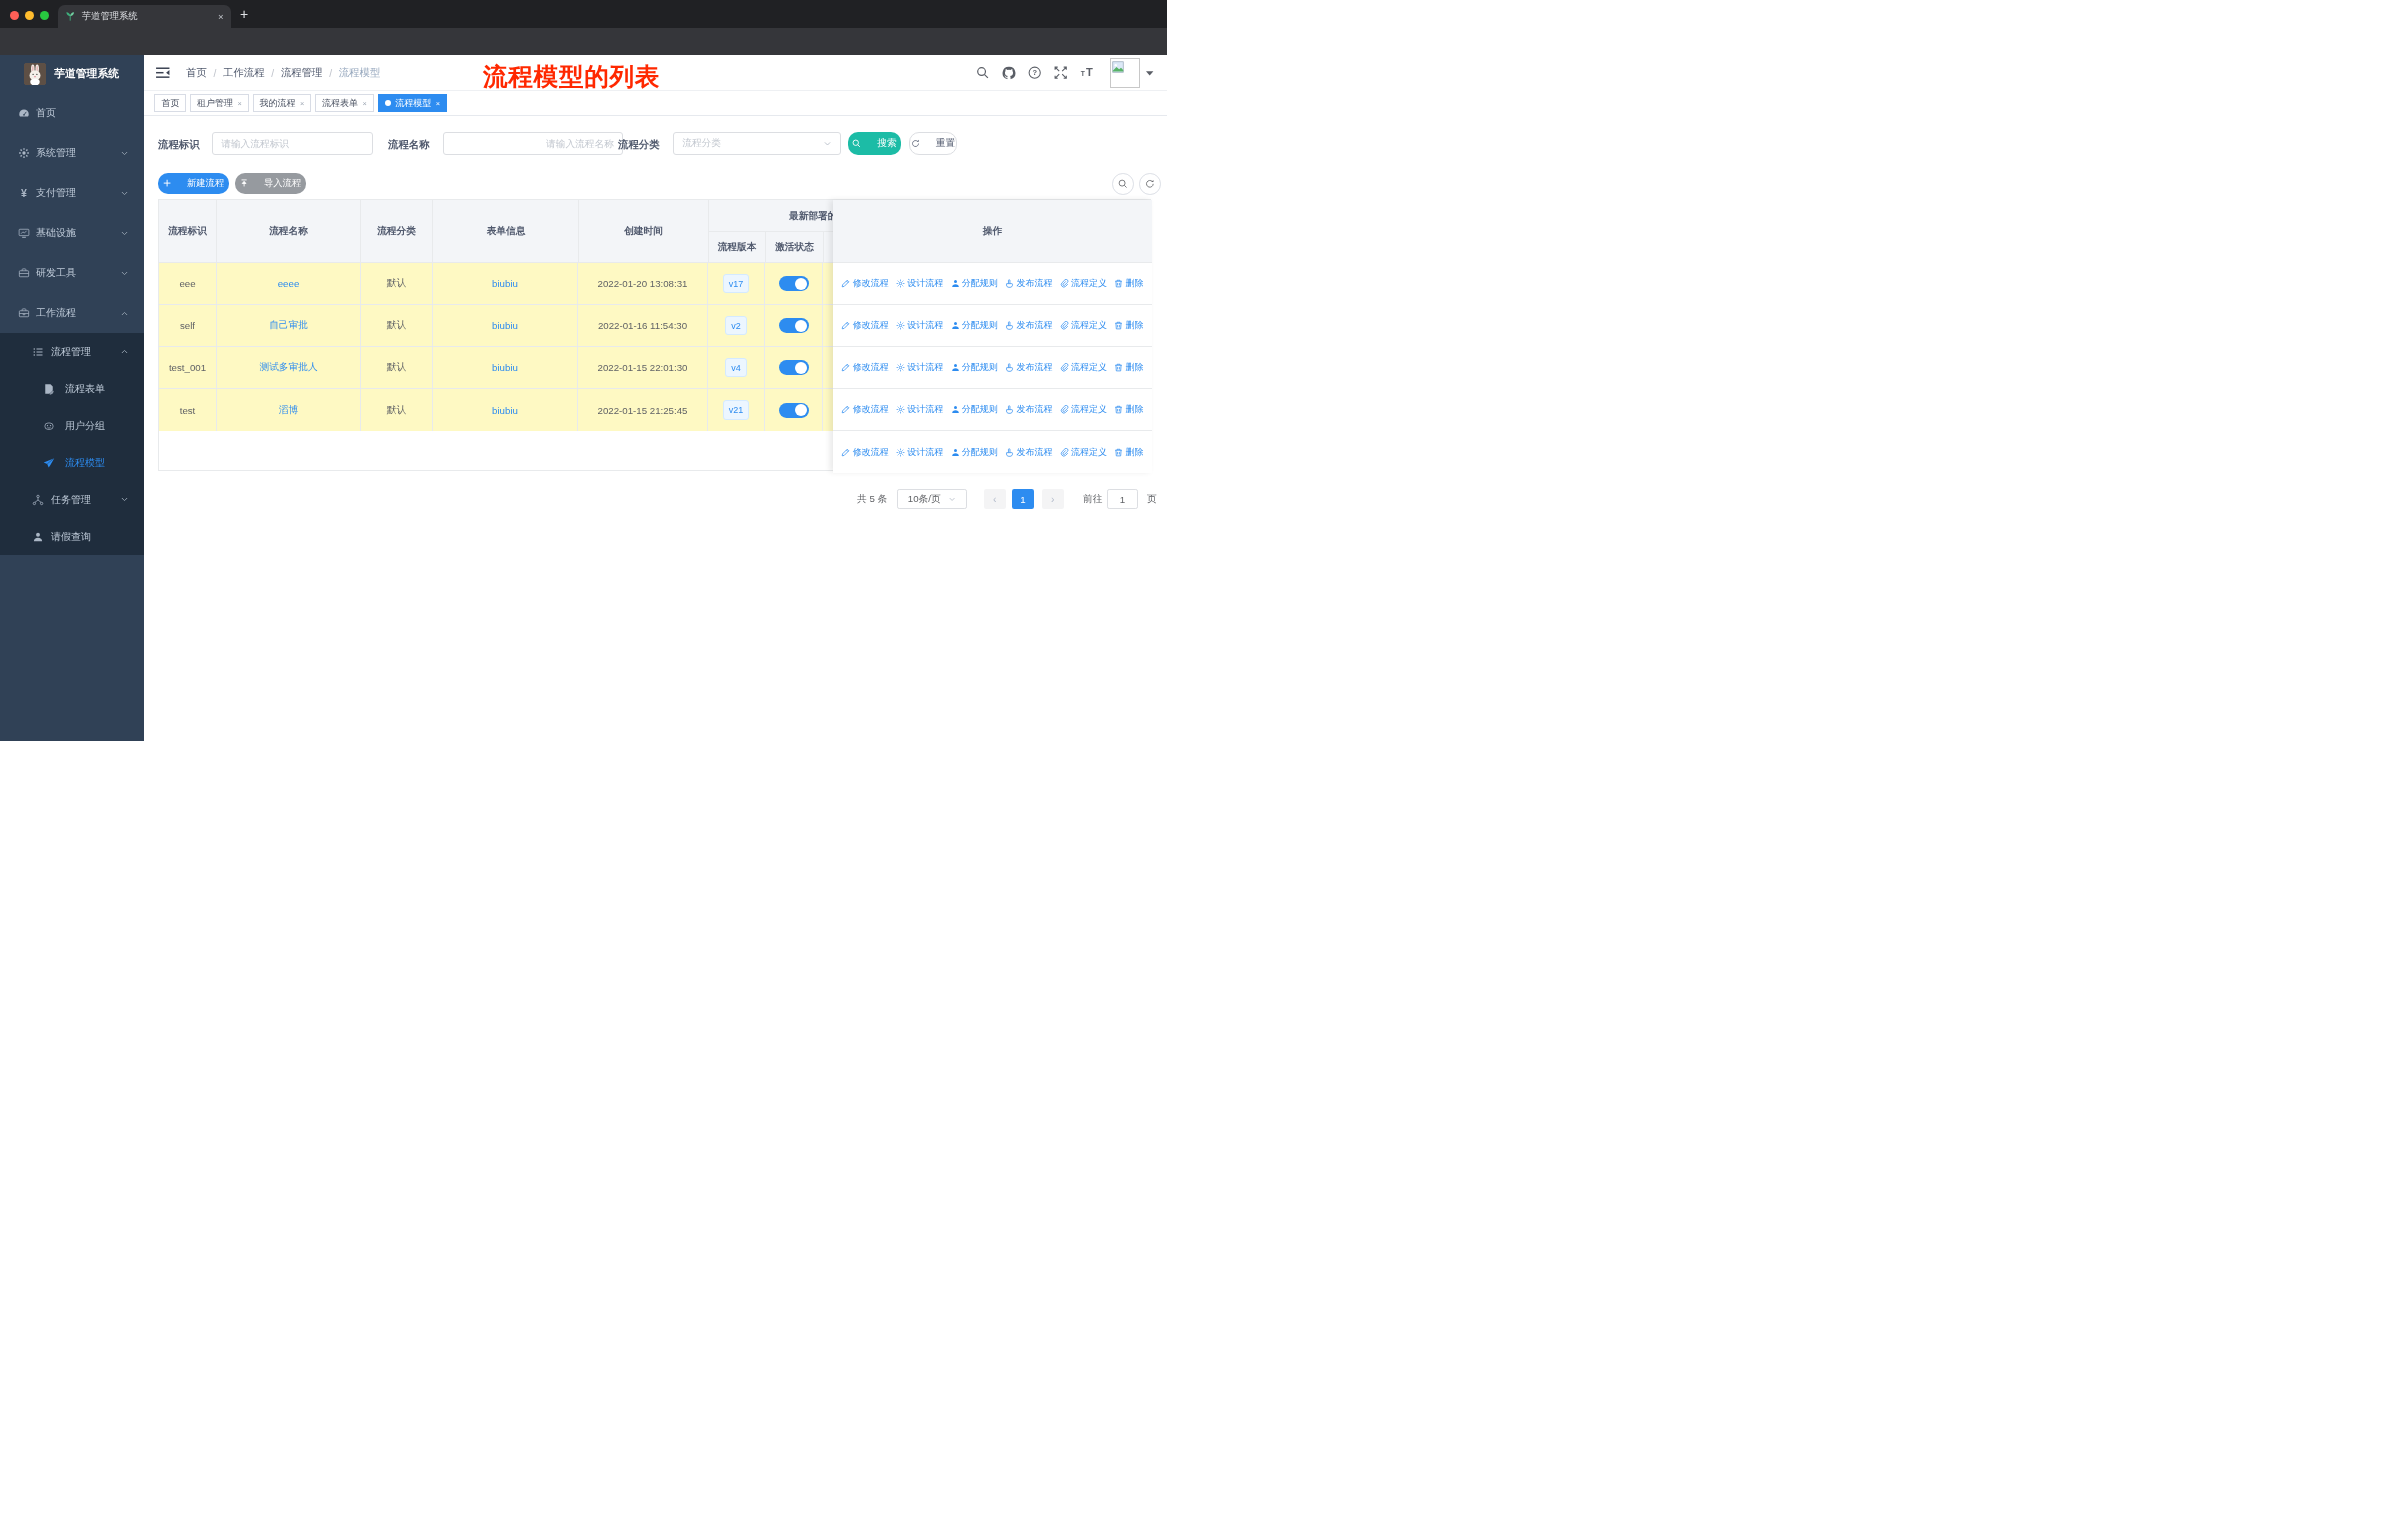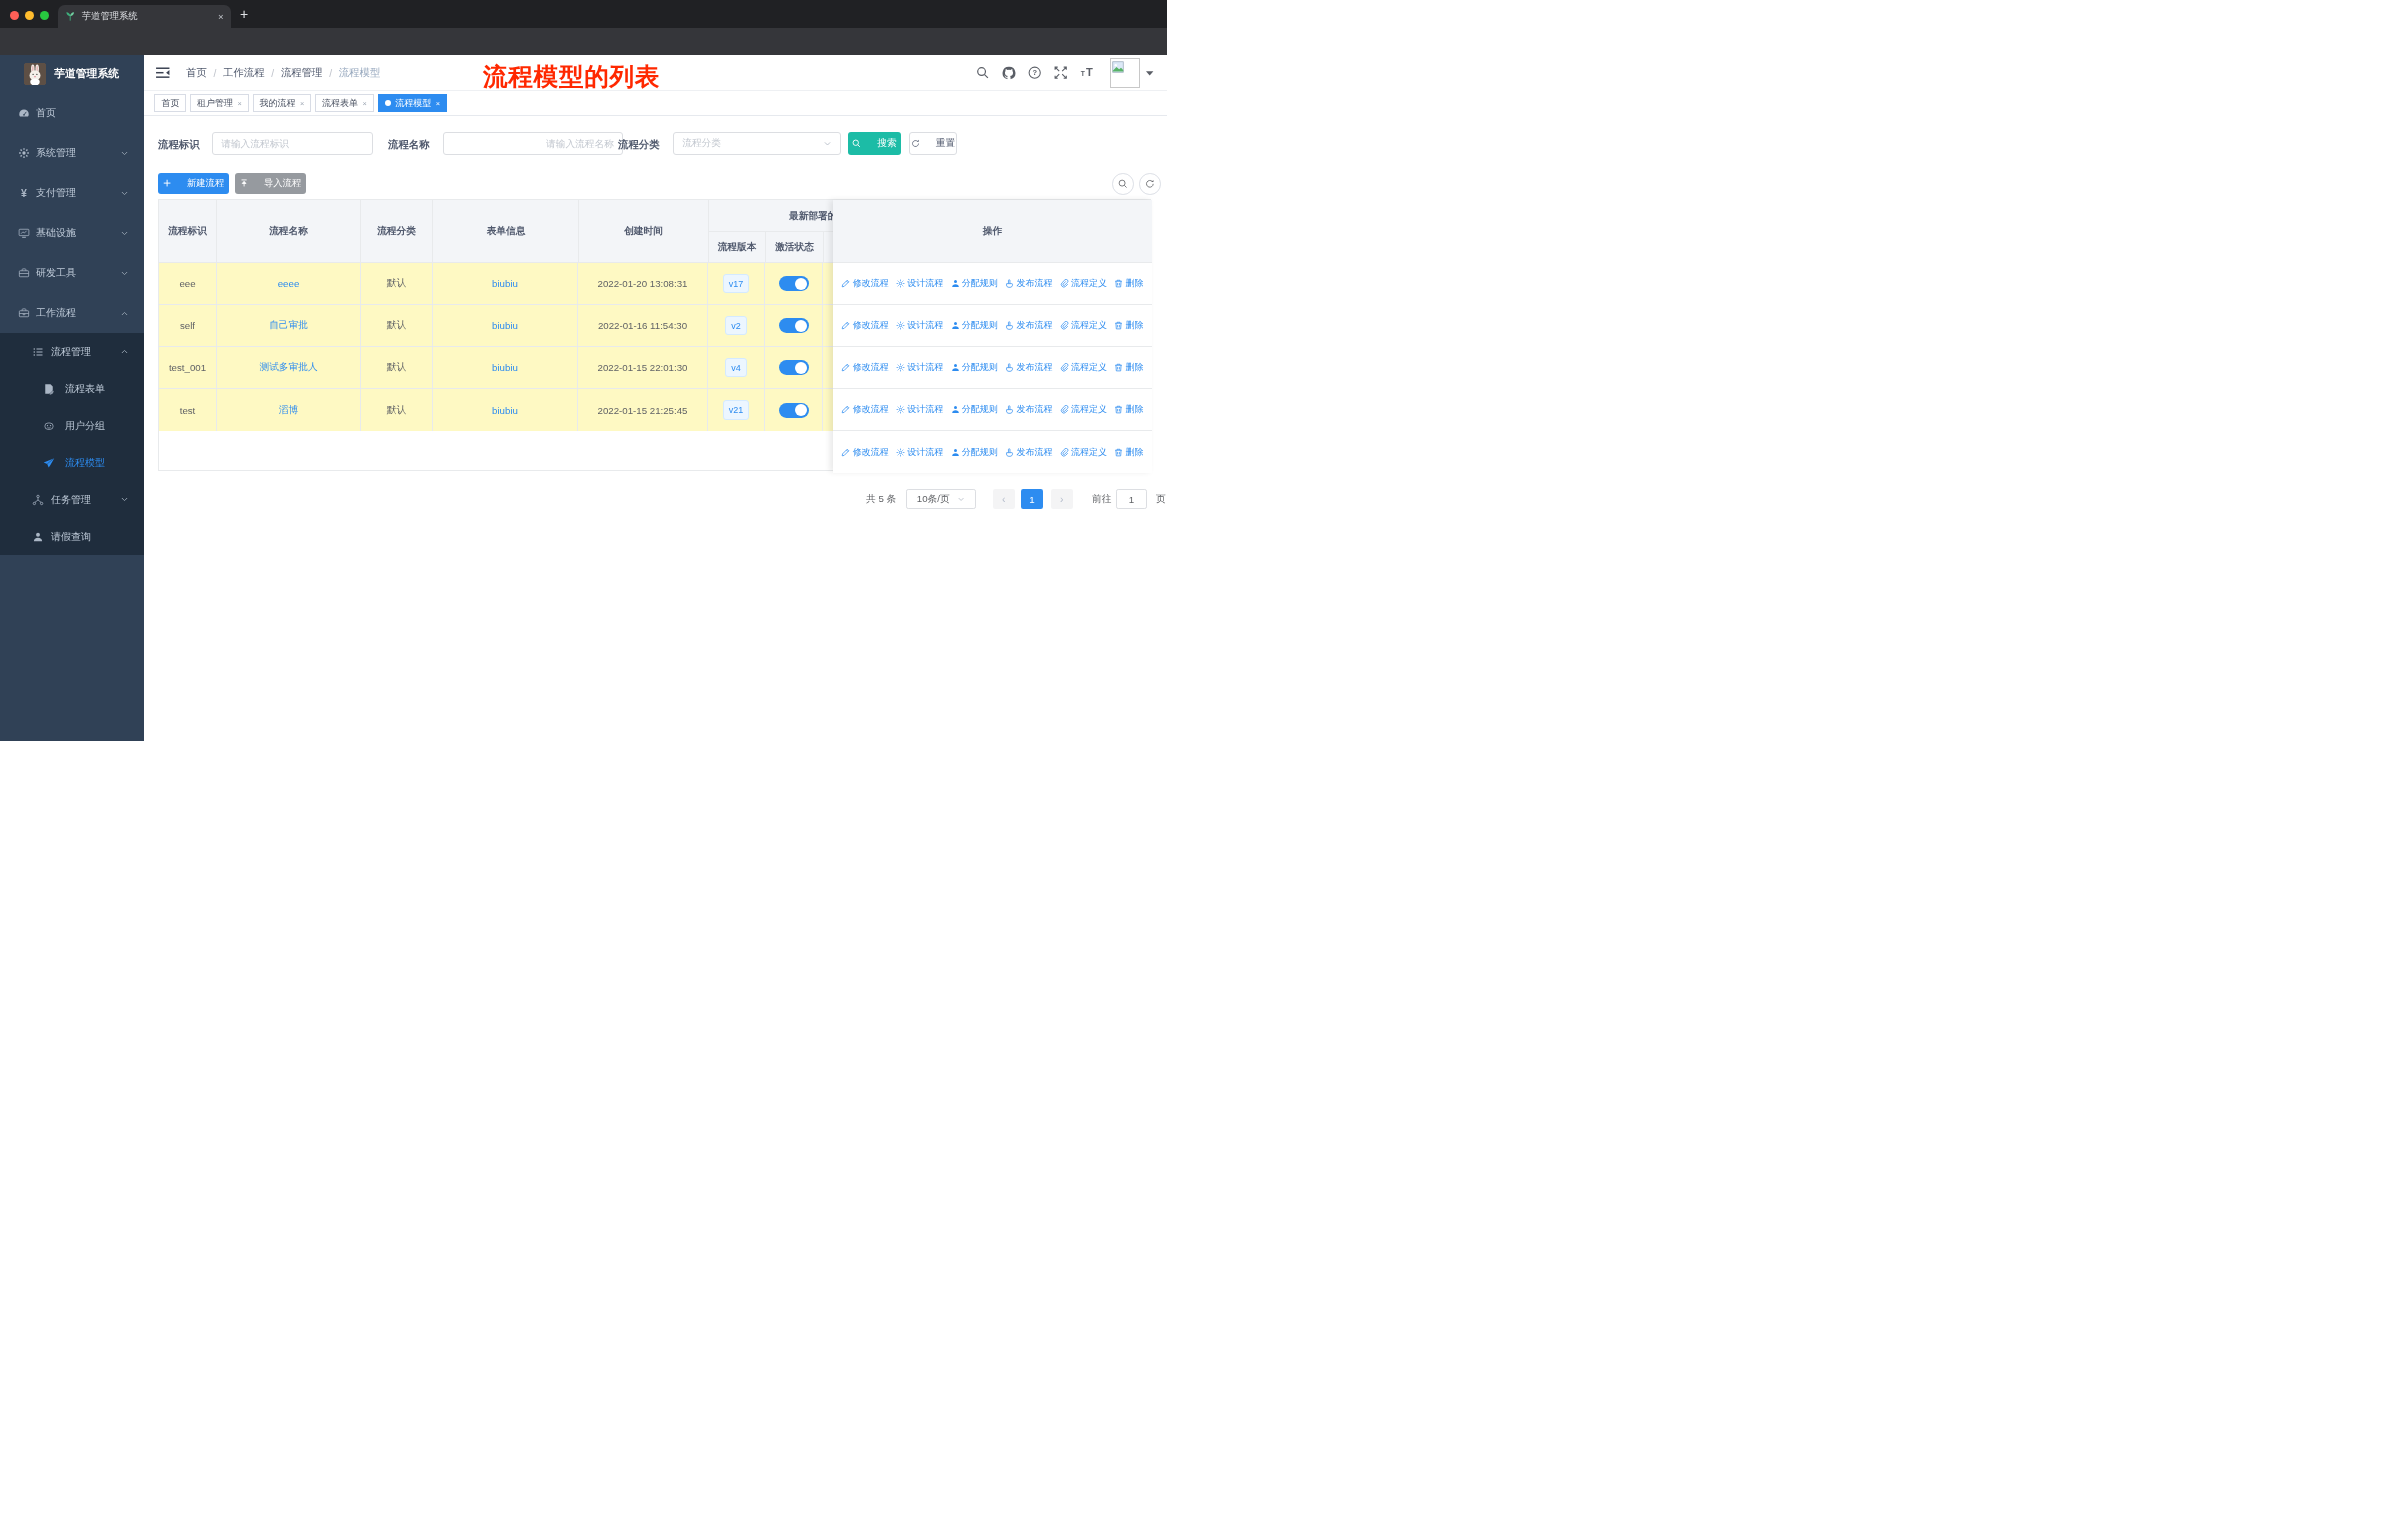--- a/index.html
+++ b/index.html
@@ -74,21 +74,21 @@
   .tag .dot { width:6px; height:6px; border-radius:50%; background:#fff; }
 
   
   .flabel { position:absolute; top:83px; font-size:10.4px; font-weight:bold; color:#515a6e; white-space:nowrap; }
   .finput { position:absolute; top:77px; height:23px; border:0.7px solid #dcdee2; border-radius:3px; font-size:9.7px;
             color:#515a6e; padding:0 8.2px; outline:none; font-family:inherit; background:#fff; }
   .finput::placeholder { color:#c2c7cf; }
   .fselect { position:absolute; top:77px; height:23px; border:0.7px solid #dcdee2; border-radius:3px; background:#fff;
              display:flex; align-items:center; padding:0 8.2px; font-size:9.7px; color:#c2c7cf; cursor:pointer; }
   .fselect .car { margin-left:auto; color:#b6bcc6; }
-  .btn { position:absolute; border-radius:3px; font-size:9.7px; display:flex; align-items:center; justify-content:center;
+  .btn { position:absolute; border-radius:10px; font-size:9.7px; display:flex; align-items:center; justify-content:center;
          gap:16px; cursor:pointer; white-space:nowrap; }
   .btn-search { left:704px; top:77px; width:53px; height:23px; background:var(--search-teal,#1cbca6); color:#fff; }
   .btn-reset  { left:765px; top:77px; width:48px; height:23px; background:#fff; border:0.7px solid #dcdee2; color:#515a6e; }
   .btn-create { left:14px; top:118px; width:71px; height:21px; background:var(--accent-blue,#2d8cf0); color:#fff; font-size:9.3px; }
   .btn-import { left:91px; top:118px; width:71px; height:21px; background:var(--import-gray,#969a9f); color:#fff; font-size:9.3px; }
   .cbtn { position:absolute; top:118px; width:21.6px; height:21.6px; border:0.7px solid #dcdfe6; border-radius:50%; background:#fff;
           display:flex; align-items:center; justify-content:center; color:#606266; cursor:pointer; }
   .cbtn.c1{left:968px}.cbtn.c2{left:995px}
 
   
@@ -115,21 +115,21 @@
   .fixedcol { position:absolute; left:674px; top:0; width:319px; height:272px; box-shadow:-3px 0 6px rgba(0,0,0,.09); }
   .fixedhead { height:63px; background:#f3f5f8; color:#515a6e; font-weight:bold; display:flex; align-items:center; justify-content:center;
                border-bottom:0.7px solid #e8eaec; }
   .arow { height:42px; background:#fff; border-bottom:0.7px solid #e8eaec; display:flex; align-items:center; justify-content:center;
           gap:7.4px; font-size:9px; white-space:nowrap; }
   .arow:last-child { border-bottom:none; }
   .alink { color:var(--accent-blue,#2d8cf0); display:flex; align-items:center; gap:2.2px; cursor:pointer; }
   .alink svg { width:9px; height:9px; }
 
   
-  .pag { position:absolute; top:434px; height:20px; font-size:9.7px; color:#606266;margin-left:9px; }
+  .pag { position:absolute; top:434px; height:20px; font-size:9.7px; color:#606266; }
   .pag-total { left:713px; top:438px; }
   .pag-size { left:753px; width:70px; height:20px; border:0.7px solid #dcdee2; border-radius:2.2px; display:flex; align-items:center;
               justify-content:center; gap:7.4px; cursor:pointer; background:#fff; }
   .pag-size .car { color:#b6bcc6; }
   .pbtn { width:21.6px; height:20px; border-radius:2.2px; background:#f4f4f5; color:#b4bccc; display:flex; align-items:center;
           justify-content:center; font-size:10.4px; cursor:pointer; }
   .pbtn.prev{left:840px}.pbtn.next{left:898px}
   .pcur { left:868px; width:22px; height:20px; border-radius:2.2px; background:var(--accent-blue,#2d8cf0); color:#fff;
           display:flex; align-items:center; justify-content:center; font-size:9.7px; cursor:pointer; }
   .pag-goto { left:939px; top:438px; }

